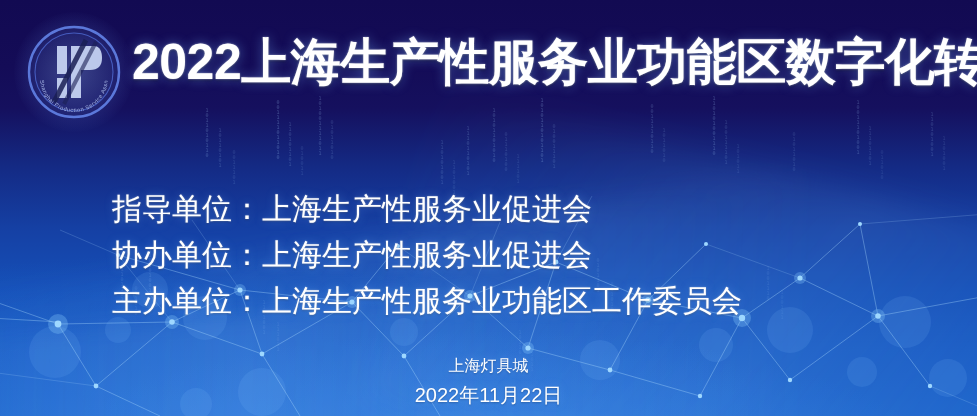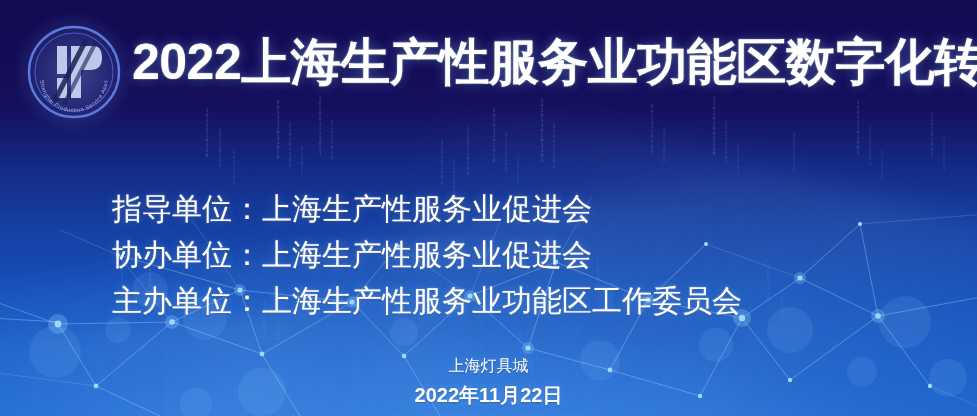--- a/index.html
+++ b/index.html
@@ -171,21 +171,21 @@
   .footer-venue {
     font-size: 16px;
     line-height: 28px;
     font-weight: 400;
     color: #ffffff;
     text-shadow: 0 0 8px rgba(120,180,255,0.45), 0 1px 2px rgba(0,0,0,0.25);
   }
   .footer-date {
     font-size: 20px;
     line-height: 30px;
-    font-weight: 700;
+    font-weight: 400;
     color: #ffffff;
     text-shadow: 0 0 8px rgba(120,180,255,0.45), 0 1px 2px rgba(0,0,0,0.25);
   }
 </style>
 </head>
 <body>
 
 <div id="poster">
 
   <div class="sweep sweep-a"></div>

